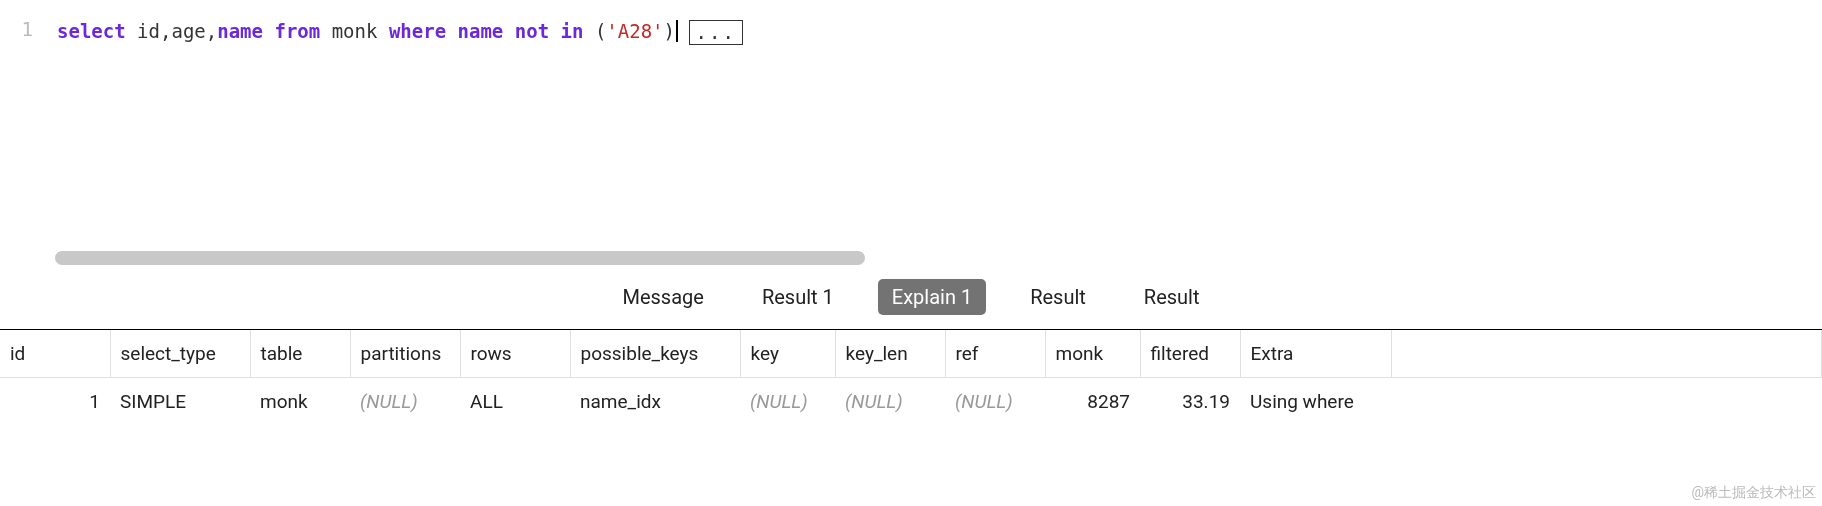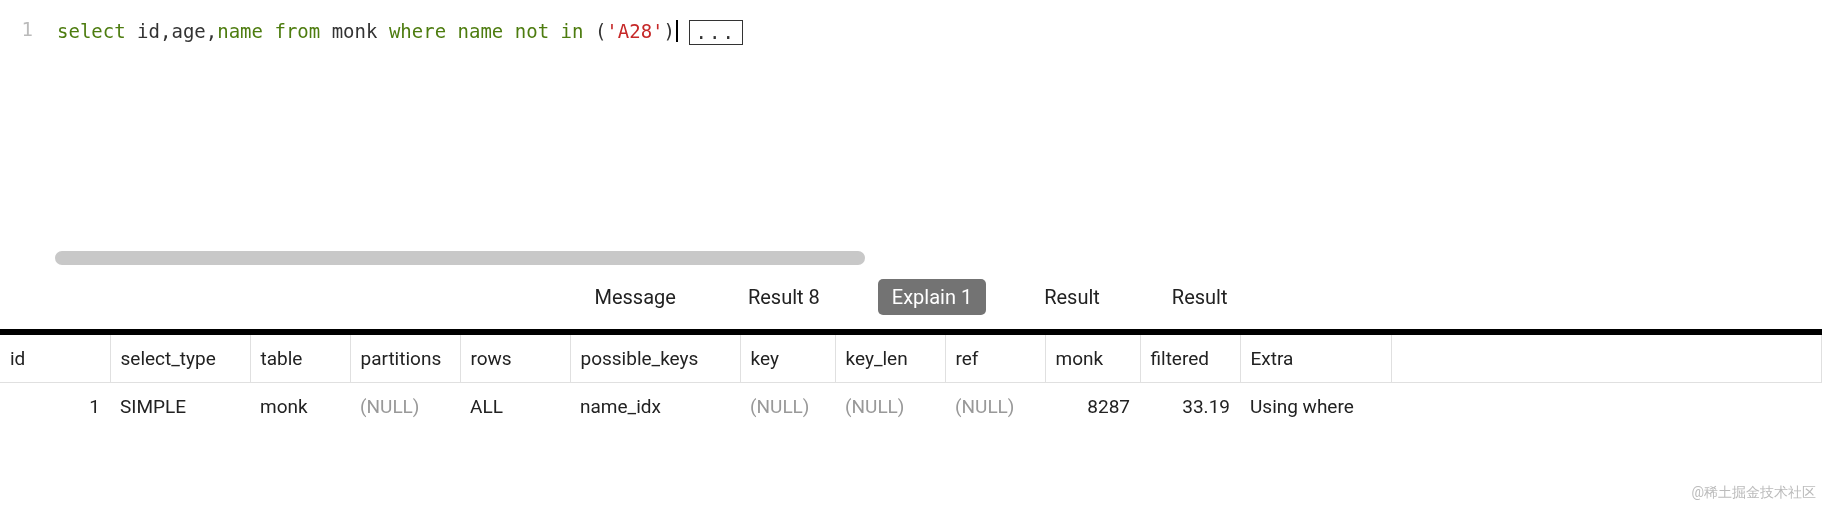--- a/index.html
+++ b/index.html
@@ -33,21 +33,21 @@
     .code-area {
       flex: 1;
       padding-top: 18px;
       padding-left: 12px;
       font-family: "SF Mono", Monaco, Menlo, Consolas, monospace;
       font-size: 19px;
       line-height: 1.4;
       white-space: pre;
       color: #333;
     }
-    .kw { color: #4d7c0f; font-weight: 400; }
+    .kw { color: #6d28d9; font-weight: 700; }
     .ident { color: #333; }
     .str { color: #c62828; }
     .punct { color: #333; }
     .cursor {
       display: inline-block;
       width: 1.5px;
       height: 22px;
       background: #000;
       vertical-align: text-bottom;
       margin: 0 1px;
@@ -76,25 +76,25 @@
       top: 0;
       height: 14px;
       width: 810px;
       background: #c8c8c8;
       border-radius: 7px;
     }
     .tabs-row {
       display: flex;
       justify-content: center;
       align-items: flex-start;
-      gap: 44px;
+      gap: 30px;
       padding: 14px 0;
       font-size: 20px;
       color: #222;
-      border-bottom: 6px solid #000000;
+      border-bottom: 1px solid #000000;
     }
     .tab {
       padding: 6px 14px;
       border-radius: 5px;
       cursor: pointer;
     }
     .tab.active {
       background: #737373;
       color: #fff;
     }
@@ -110,20 +110,21 @@
       padding: 12px 10px;
       border-right: 1px solid #e0e0e0;
       border-bottom: 1px solid #e0e0e0;
     }
     .results-table td {
       padding: 12px 10px;
       color: #222;
     }
     .results-table td.null-val {
       color: #999;
+      font-style: italic;
     }
     .results-table td.num {
       text-align: right;
     }
     .watermark {
       position: absolute;
       right: 6px;
       bottom: 4px;
       font-size: 14px;
       color: #bbb;
@@ -139,21 +140,21 @@
   </div>
   <div class="code-area"><span class="kw">select</span> <span class="ident">id</span><span class="punct">,</span><span class="ident">age</span><span class="punct">,</span><span class="kw">name</span> <span class="kw">from</span> <span class="ident">monk</span> <span class="kw">where</span> <span class="kw">name</span> <span class="kw">not</span> <span class="kw">in</span> <span class="punct">(</span><span class="str">'</span><span class="str">A28</span><span class="str">'</span><span class="punct">)</span><span class="cursor"></span><span class="ellipsis-box">...</span></div>
 </div>
 
 <div class="scrollbar-area">
   <div class="scrollbar-thumb"></div>
 </div>
 
 <div class="tabs-row">
   <div class="tab">Message</div>
-  <div class="tab">Result 8</div>
+  <div class="tab">Result 1</div>
   <div class="tab active">Explain 1</div>
   <div class="tab">Result</div>
   <div class="tab">Result</div>
 </div>
 
 <table class="results-table">
   <colgroup>
     <col style="width:110px">
     <col style="width:140px">
     <col style="width:100px">

